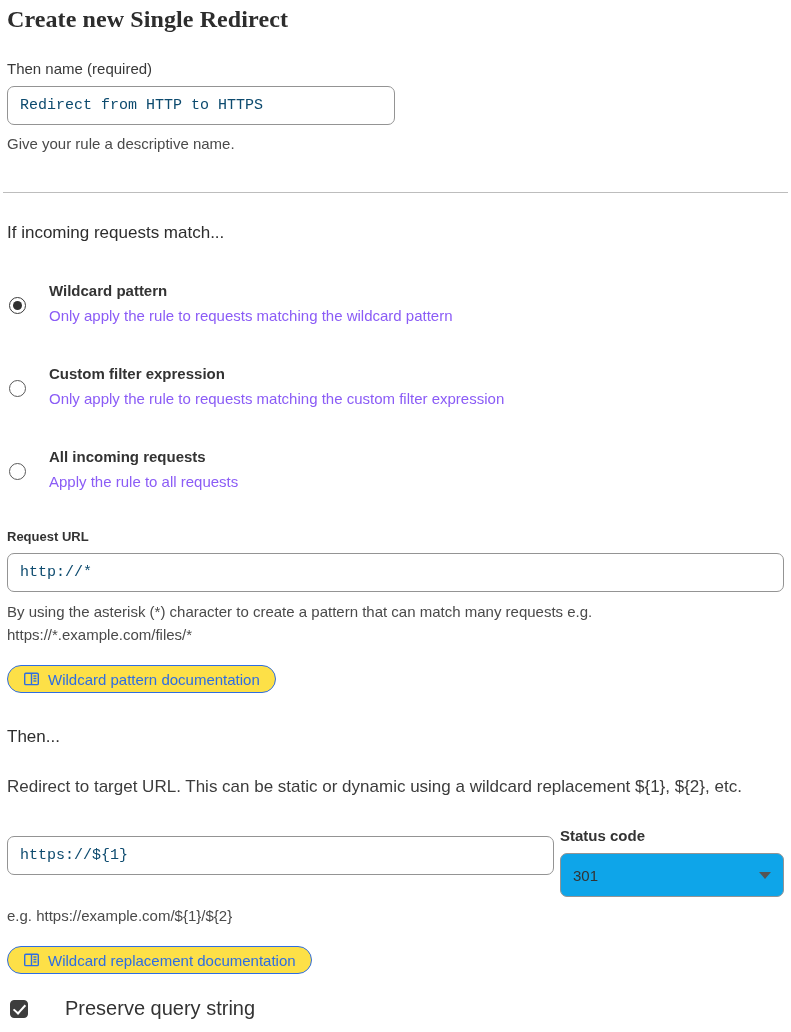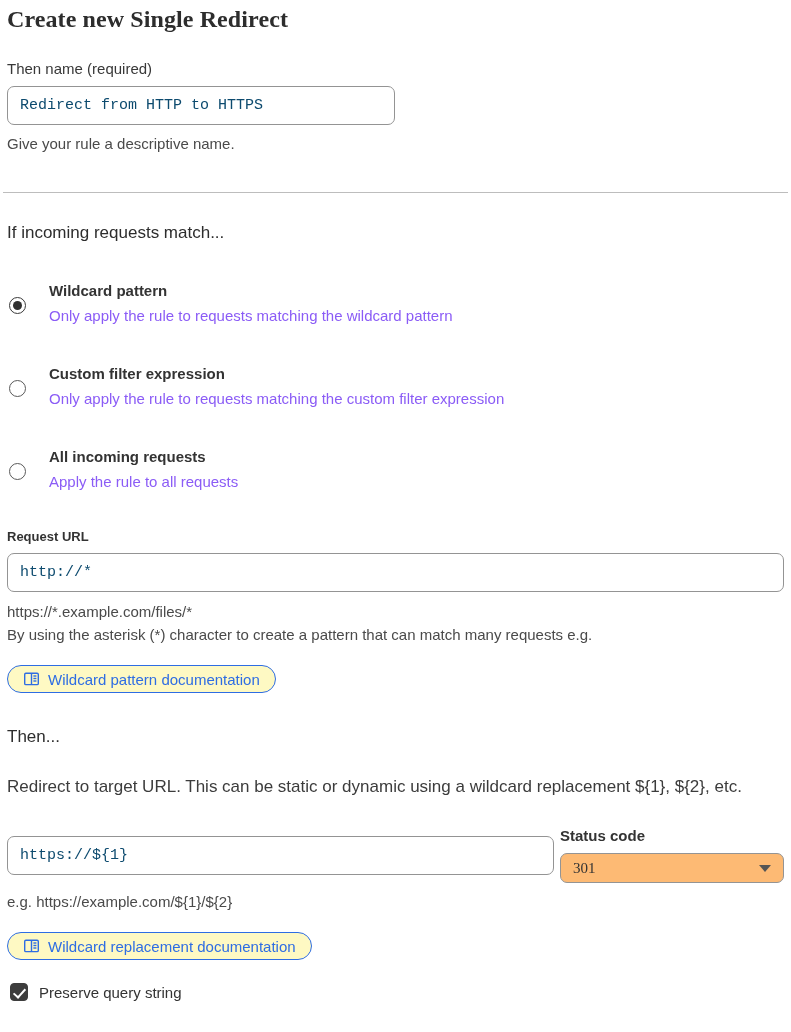--- a/index.html
+++ b/index.html
@@ -55,53 +55,53 @@
   .radio-texts{margin-left:23px;}
   .radio-label{font-size:15px;font-weight:700;color:#333;line-height:18px;}
   .radio-desc{font-size:15px;color:#8b5cf6;margin-top:6px;line-height:20px;}
   .bold-label{font-size:13px;font-weight:700;color:#333;}
   .request-url-label{margin-top:37px;}
   
   .doc-pill{
     display:inline-flex;align-items:center;gap:8px;
     margin-top:19px;height:28px;padding:0 15px;
     border:1.5px solid var(--pill-blue);border-radius:14px;
-    background:#fef9c3;color:var(--pill-blue);
+    background:#fde047;color:var(--pill-blue);
     font-family:"Liberation Sans", sans-serif;font-size:15px;cursor:pointer;
   }
   .doc-pill svg{flex:0 0 auto;}
   .then-desc{font-size:17px;color:#3c3c3c;margin-top:30px;}
   
   .target-row{display:flex;margin-top:30px;}
   .target-col{width:547px;}
   .status-col{width:224px;margin-left:6px;}
   .target-row .field-label{margin-top:0;font-weight:700;color:#333;}
   .select-box{
     display:flex;align-items:center;justify-content:space-between;
-    margin-top:9px;height:30px;border:1px solid var(--border-gray);
+    margin-top:9px;height:44px;border:1px solid var(--border-gray);
     border-radius:7px;padding:0 12px;font-size:15px;color:#333;
-    background:#fdba74;cursor:pointer;font-family:Liberation Serif, serif;
+    background:#0ea5e9;cursor:pointer;
   }
   .caret{
     width:0;height:0;border-left:6px solid transparent;
     border-right:6px solid transparent;border-top:7px solid #555;
   }
   
   .checkbox-row{display:flex;align-items:center;margin-top:23px;}
   .checkbox-row input[type=checkbox]{
     appearance:none;-webkit-appearance:none;
     width:18px;height:18px;border:1px solid #4a4a4a;border-radius:4px;
     margin-left:3px;position:relative;cursor:pointer;flex:0 0 auto;background:#fff;
   }
   .checkbox-row input[type=checkbox]:checked{background:var(--check-dark);border-color:var(--check-dark);}
   .checkbox-row input[type=checkbox]:checked::after{
     content:"";position:absolute;left:5px;top:1.5px;width:5px;height:10px;
     border:solid #fff;border-width:0 2px 2px 0;transform:rotate(42deg);
   }
-  .checkbox-label{font-size:15px;color:#333;margin-left:11px;}
+  .checkbox-label{font-size:20px;color:#333;margin-left:37px;}
 </style>
 </head>
 <body>
 
 
 
 <h1 class="page-title">Create new Single Redirect</h1>
 
 <div class="field-label">Then name (required)</div>
 <input type="text" class="text-input rule-name-input" value="Redirect from HTTP to HTTPS" style="">
@@ -131,22 +131,22 @@
   <input type="radio" name="match" style="">
   <div class="radio-texts">
     <div class="radio-label">All incoming requests</div>
     <div class="radio-desc">Apply the rule to all requests</div>
   </div>
 </div>
 
 <div class="field-label bold-label request-url-label">Request URL</div>
 <input type="text" class="text-input" value="http://*" style="">
 <div class="help-text" style="margin-top:8px;">
+  <div>By using the asterisk (*) character to create a pattern that can match many requests e.g.</div>
   <div>https://*.example.com/files/*</div>
-  <div>By using the asterisk (*) character to create a pattern that can match many requests e.g.</div>
 </div>
 
 <button class="doc-pill">
   <span style="display:inline-flex;">
     <svg width="17" height="16" viewBox="0 0 17 16" fill="none" stroke="#2e6de3" stroke-width="1.4">
       <rect x="1.7" y="2.2" width="13.6" height="11.4" rx="1.2"></rect>
       <line x1="8.5" y1="2.2" x2="8.5" y2="13.6"></line>
       <line x1="10.4" y1="5" x2="13.4" y2="5"></line>
       <line x1="10.4" y1="7.5" x2="13.4" y2="7.5"></line>
       <line x1="10.4" y1="10" x2="13.4" y2="10"></line>

